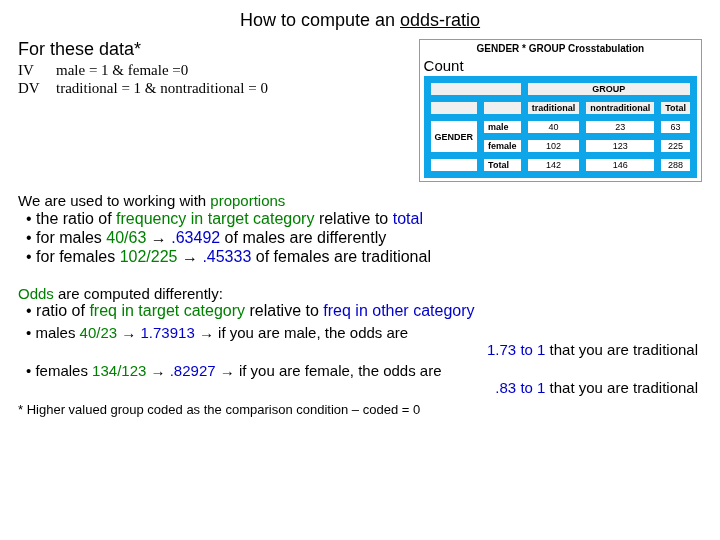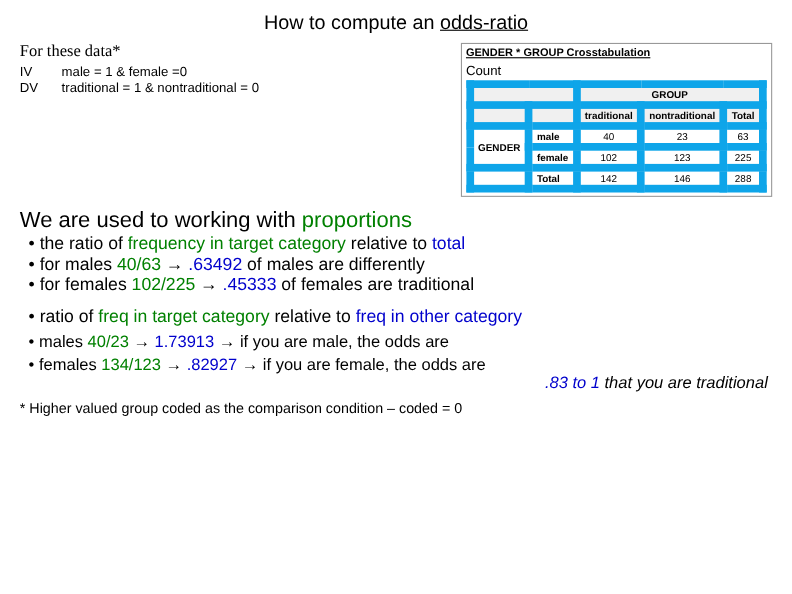--- a/index.html
+++ b/index.html
@@ -34,48 +34,47 @@
     .main-content {
       display: flex;
       flex-direction: row;
       align-items: flex-start;
       gap: 10px;
     }
     .left-section {
       flex: 1;
     }
     .for-these {
-      font-size: 15px;
+      font-size: 18px;
       margin-bottom: 2px;
-      font-family: Liberation Serif, serif;
     }
     .coding-row {
-      font-size: 12px;
+      font-size: 15px;
       margin-bottom: 1px;
       display: flex;
       gap: 0;
+      font-family: Liberation Serif, serif;
     }
     .coding-label {
       width: 38px;
       display: inline-block;
     }
     .table-container {
       border: 1px solid #999;
       padding: 3px 4px;
       font-size: 10px;
       min-width: 200px;
       background: #fff;
     }
     .table-title {
-      text-align: left;
+      text-align: center;
       font-weight: bold;
       font-size: 10px;
       margin-bottom: 3px;
       color: #000;
-      text-decoration: underline;
     }
     .crosstab {
       border-collapse: collapse;
       width: 100%;
       font-size: 9px;
     }
     .crosstab th, .crosstab td {
       border: 7px solid #0ea5e9;
       padding: 1px 4px;
       text-align: center;
@@ -85,21 +84,21 @@
       font-weight: bold;
     }
     .crosstab .row-header {
       text-align: left;
       font-weight: bold;
     }
     .section {
       margin-top: 10px;
     }
     .proportions-header {
-      font-size: 20px;
+      font-size: 15px;
       margin-bottom: 1px;
     }
     .bullet {
       font-size: 16px;
       margin-bottom: 1px;
       padding-left: 8px;
     }
     .green { color: #008000; }
     .blue { color: #0000cc; }
     .odds-header {
@@ -138,21 +137,21 @@
         <span>male = 1  &amp;  female =0</span>
       </div>
       <div class="coding-row">
         <span class="coding-label">DV</span>
         <span>traditional = 1  &amp;  nontraditional = 0</span>
       </div>
     </div>
 
     <div class="table-container">
       <div class="table-title">GENDER * GROUP Crosstabulation</div>
-      <div style="font-size:12px; margin-bottom:2px;">Count</div>
+      <div style="font-size:15px; margin-bottom:2px;">Count</div>
       <table class="crosstab">
         <thead>
           <tr>
             <th colspan="2"></th>
             <th colspan="3">GROUP</th>
           </tr>
           <tr>
             <th></th>
             <th></th>
             <th>traditional</th>
@@ -195,30 +194,36 @@
     </div>
     <div class="bullet">
       <span>• for males       </span><span class="green">40/63</span><span> → </span><span class="blue">.63492</span><span> of males are differently</span>
     </div>
     <div class="bullet">
       <span>• for females  </span><span class="green">102/225</span><span> → </span><span class="blue">.45333</span><span> of females are traditional</span>
     </div>
   </div>
 
   <div class="section">
+    <div class="odds-header">
+      <span class="green">Odds</span><span> are computed differently:</span>
+    </div>
     <div class="bullet">
       <span>• ratio of </span><span class="green">freq in target category</span><span> relative to </span><span class="blue">freq in other category</span>
     </div>
 
     <div class="males-row">
       <span>• males    </span><span class="green">40/23</span><span> → </span><span class="blue">1.73913</span><span> → </span><span> if you are male, the odds are</span>
     </div>
+    <div style="text-align: right; padding-right: 4px; font-size:15px;">
+      <span class="blue">1.73 to 1</span><span> that you are traditional</span>
+    </div>
 
     <div class="females-row">
       <span>• females  </span><span class="green">134/123</span><span> → </span><span class="blue">.82927</span><span> →  </span><span>if you are female, the odds are</span>
     </div>
-    <div style="text-align: right; padding-right: 4px; font-size:15px;font-style:italic;">
+    <div style="text-align: right; padding-right: 4px; font-size:15px;">
       <span class="blue">.83 to 1</span><span> that you are traditional</span>
     </div>
   </div>
 
   <div class="footnote">* Higher valued group coded as the comparison condition – coded = 0</div>
 </div>
 
 </body></html>

